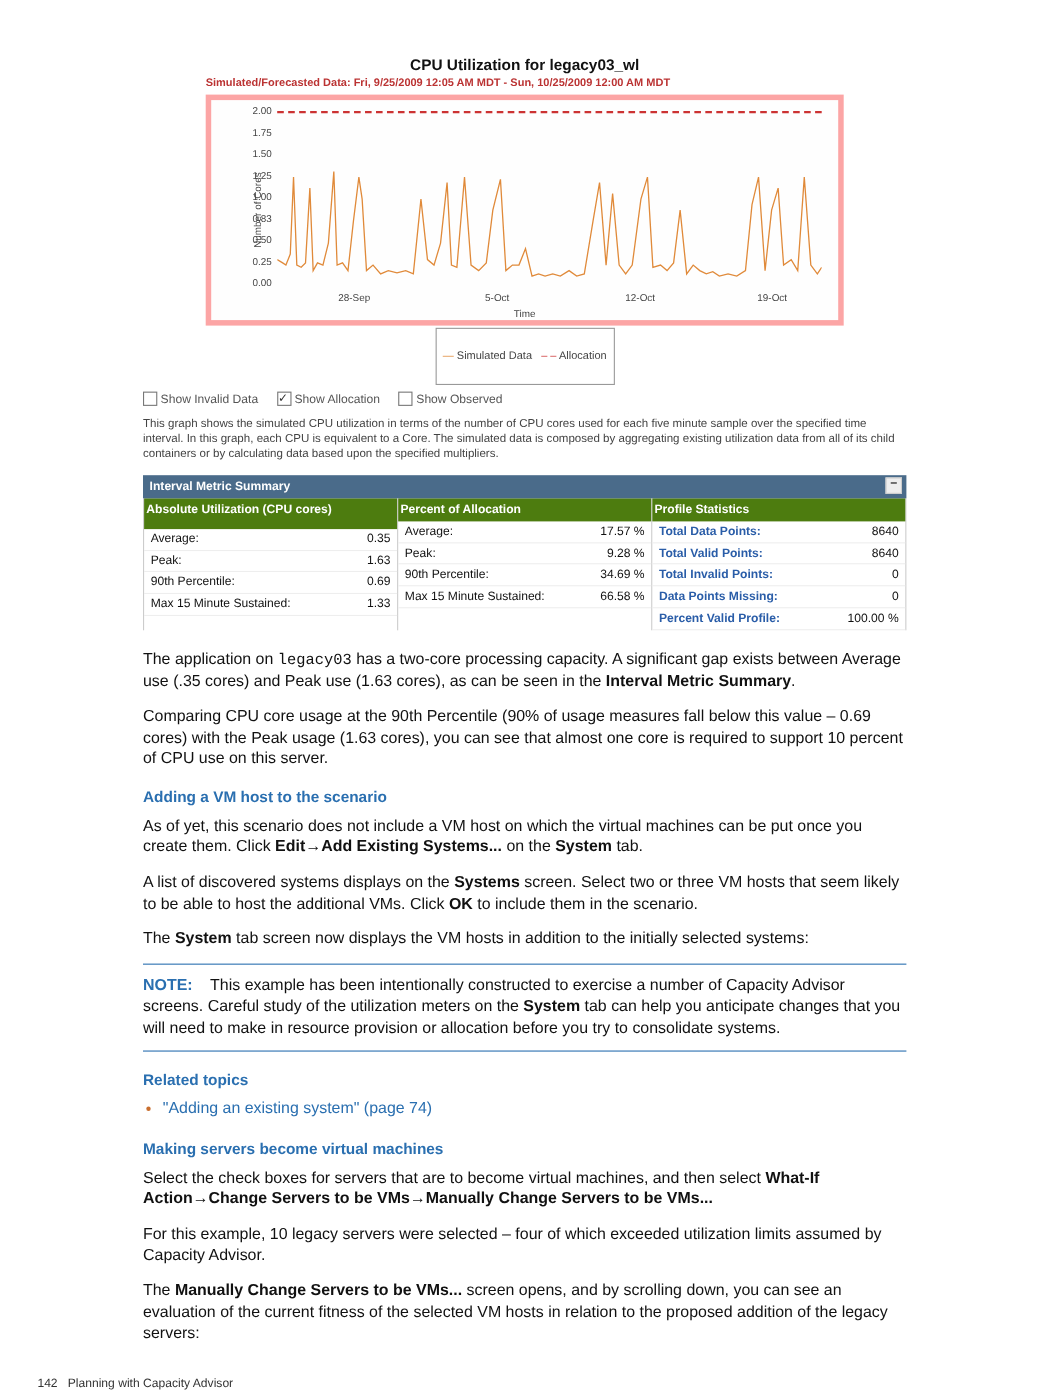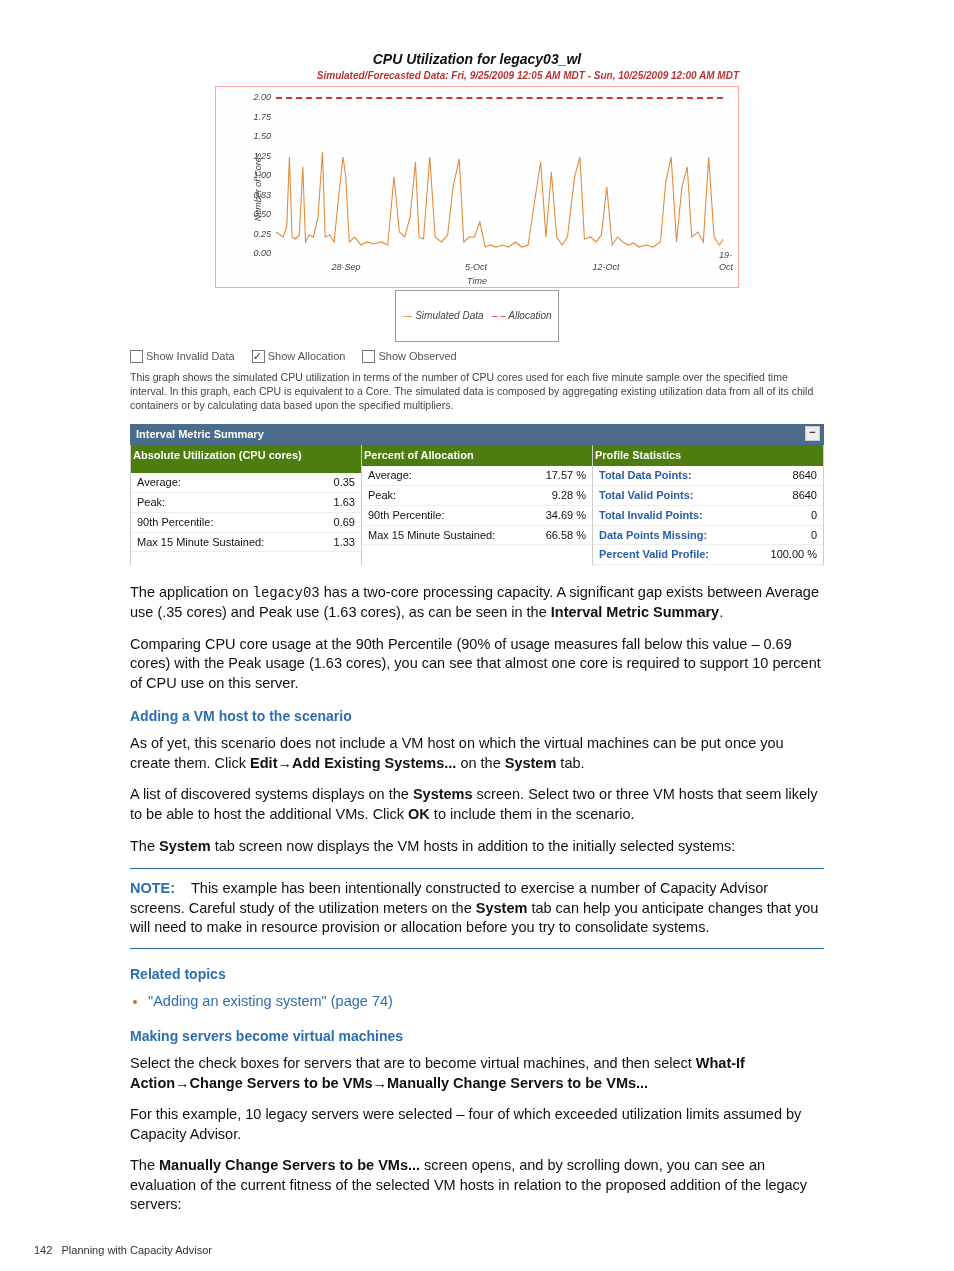--- a/index.html
+++ b/index.html
@@ -7,37 +7,36 @@
     font-size: 14.5px;
     color: #111;
     margin: 0;
     padding: 50px 30px 40px 30px;
     width: 954px;
     box-sizing: border-box;
     line-height: 1.35;
   }
   .chart-block {
     margin: 0 auto 4px auto;
-    width: 524px;
-    font-style: italic;
+    width: 580px;
   }
   .chart-title {
     text-align: center;
     font-weight: bold;
     font-size: 14px;
   }
   .chart-sub {
-    text-align: right;
+    text-align: left;
     font-weight: bold;
     font-size: 10px;
     color: #b33;
     margin-bottom: 4px;
   }
   .chart-area {
-    border: 1px solid #fca5a5;
+    border: 5px solid #fca5a5;
     position: relative;
     height: 200px;
     background: #fefefe;
   }
   .plot-inner {
     position: absolute;
     left: 60px; right: 15px; top: 10px; bottom: 30px;
   }
   svg.spark { position: absolute; inset: 0; width: 100%; height: 100%; }
   .ytick { position: absolute; left: 0; font-size: 9px; color: #444; transform: translateY(-50%); width: 55px; text-align: right; padding-right: 4px; }

